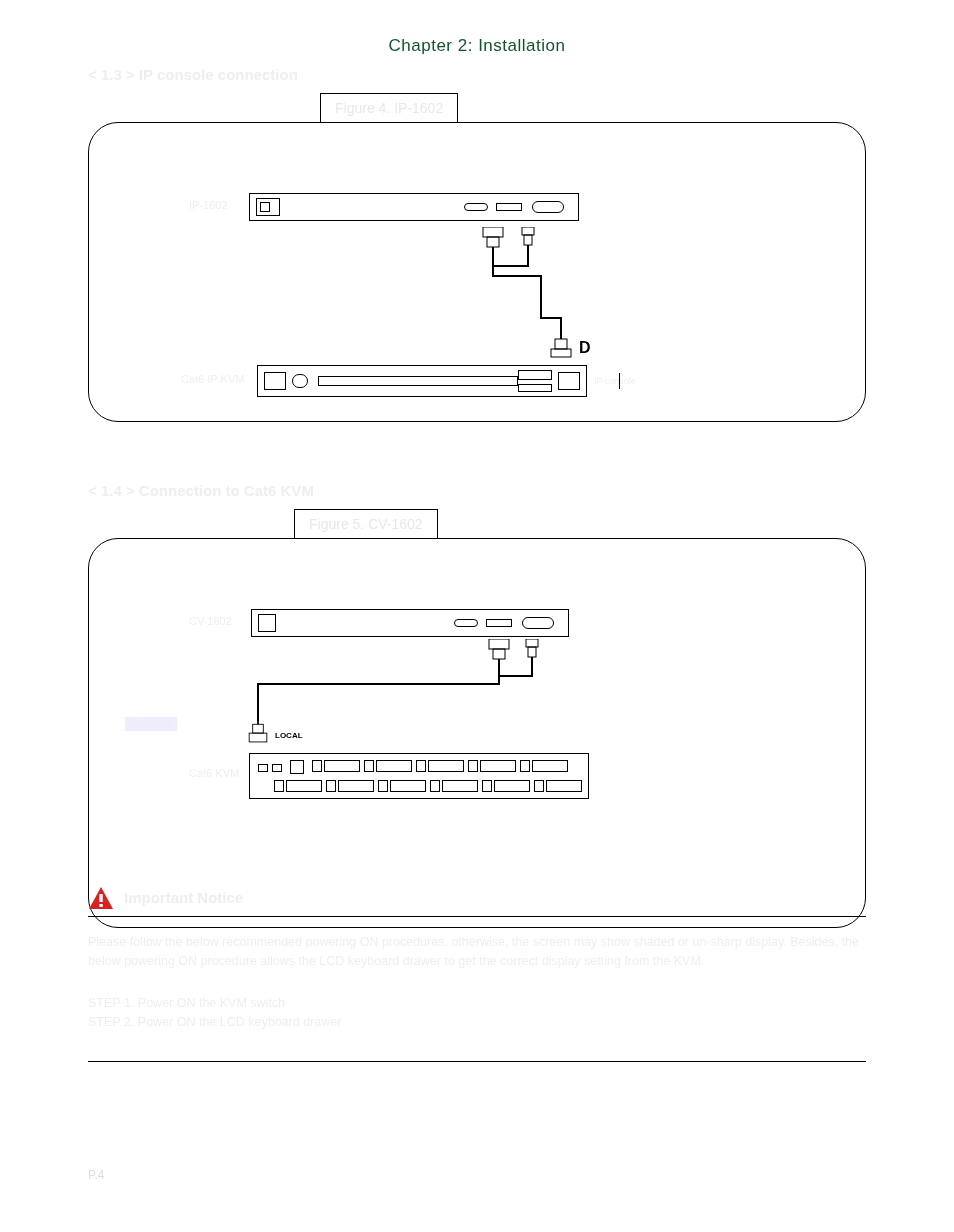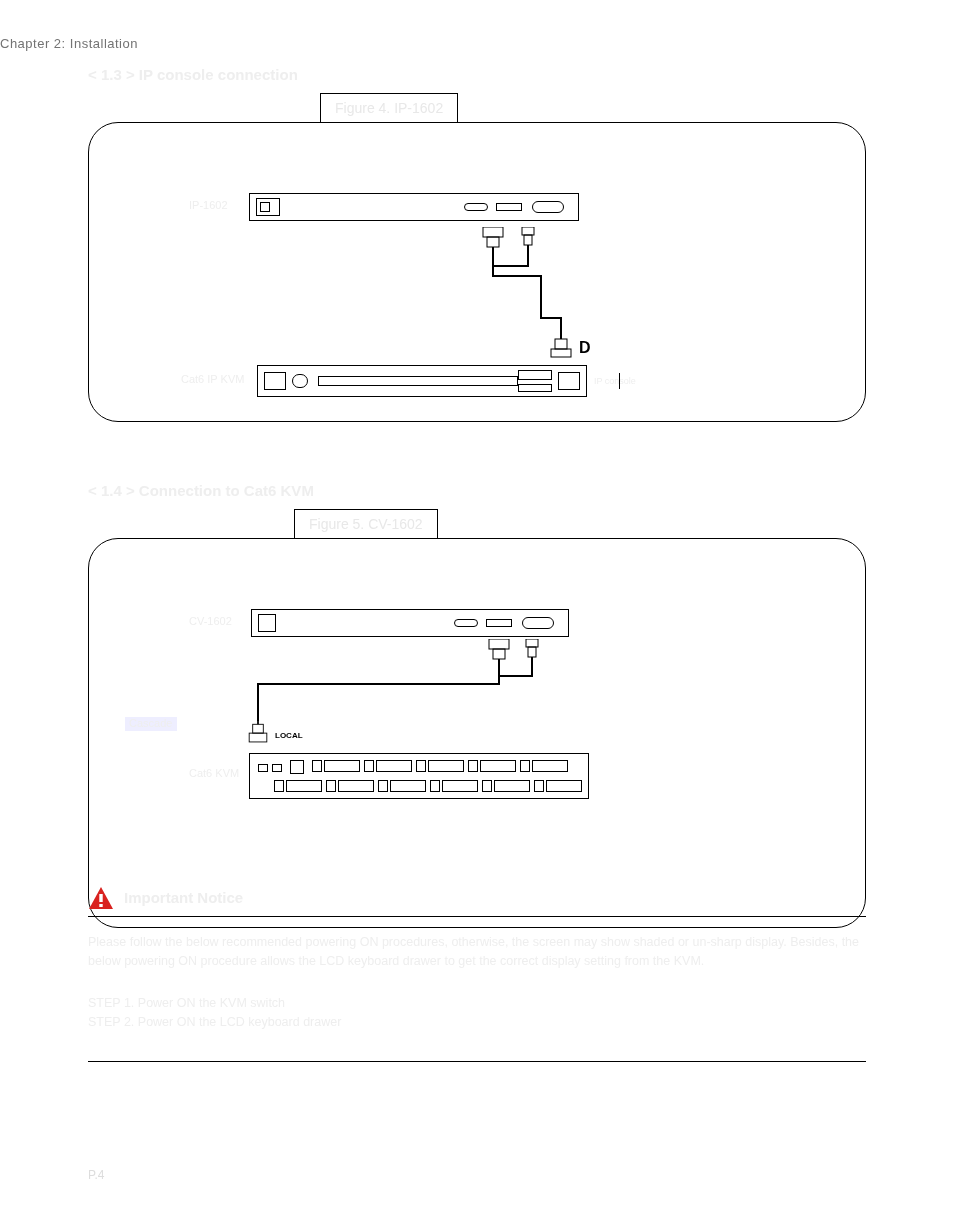--- a/index.html
+++ b/index.html
@@ -7,22 +7,23 @@
     width: 954px;
     height: 1232px;
     background: #fff;
     font-family: Arial, Helvetica, sans-serif;
     position: relative;
     color: #000;
   }
   .page-header {
     position: absolute;
     top: 36px; left: 0; right: 0;
-    font-size: 13px;
-    color: #737373;
+    text-align: center;
+    font-size: 17px;
+    color: #14532d;
     letter-spacing: 0.5px;
   }
   .section-title {
     font-size: 15px;
     font-weight: bold;
     color: #eee;
     margin-bottom: 10px;
   }
   .figure-label-box {
     border: 1px solid #000;

